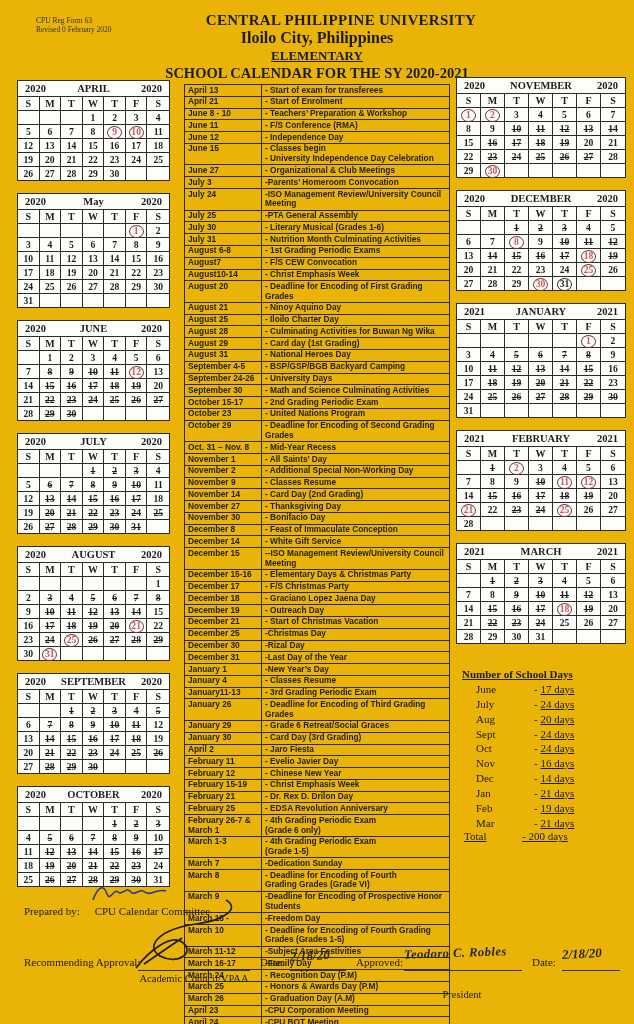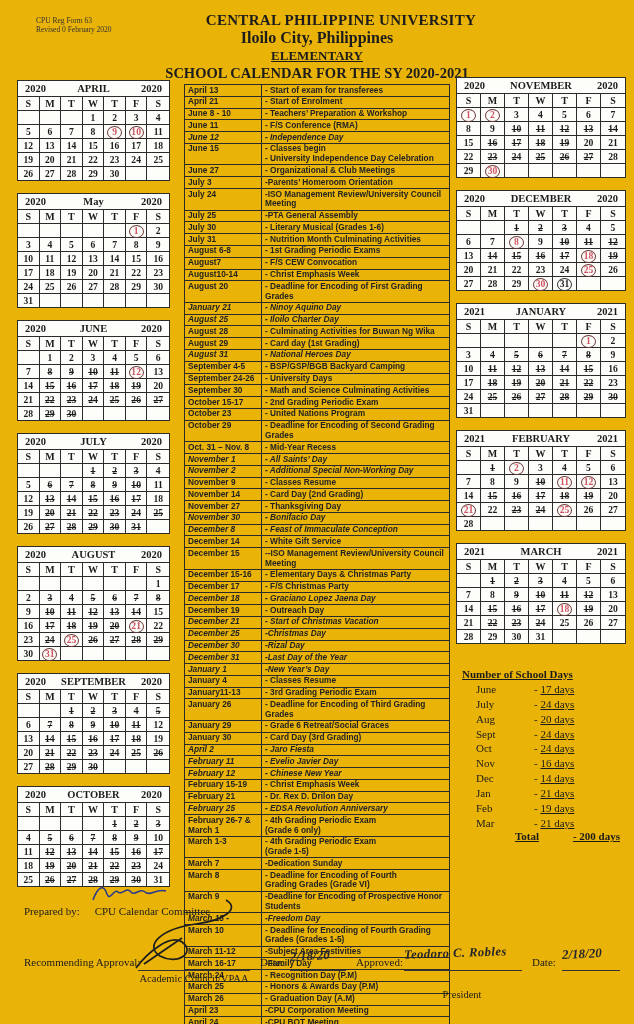--- a/index.html
+++ b/index.html
@@ -23,29 +23,29 @@
   .cal-grid .cc:nth-child(7n){border-right:none;}
   .cal-grid.lastrow-open .cc:nth-last-child(-n+7){border-bottom:none;}
   .cc.dh{font-weight:bold;font-size:10px;}
   .cc .s{text-decoration:line-through;}
   .cc .circ,.cc .circb{display:inline-block;min-width:13px;height:11px;line-height:10px;border:1.3px solid #6e3a3a;border-radius:50%;color:#cf5360;}
   .cc .circb{color:#222;border-color:#333;}
   
   table.events{border-collapse:collapse;width:100%;}
   table.events td{border:1px solid #2b2b2b;font-family:"Liberation Sans",sans-serif;font-weight:bold;font-size:8.3px;line-height:1.18;padding:0.5px 3px 0.5px 3px;vertical-align:top;white-space:pre-line;color:#222;}
   table.events td.date{width:70px;}
-  td.red{color:#dd6a6a;font-style:italic;}
+  td.red{color:#dd6a6a;}
   td.purple{color:#5f48b0;margin-left:28px;}
   
   .school-days{margin-top:24px;margin-left:6px;width:158px;font-size:11px;}
   .sd-title{font-weight:bold;text-decoration:underline;margin-bottom:2px;}
   .sd-row{display:flex;line-height:1.35;}
   .sd-month{width:58px;padding-left:14px;}
   .sd-days u{text-underline-offset:1px;}
-  .sd-total{display:flex;font-weight:bold;border-top:0px;justify-content:flex-end;}
+  .sd-total{display:flex;font-weight:normal;border-top:0px;}
   .sd-total .sd-month{padding-left:2px;text-decoration:underline;}
   .sd-total .sd-days{text-decoration:underline;}
   
   .footer{position:absolute;left:0;top:880px;width:634px;height:140px;font-size:11px;}
   .f-abs{position:absolute;white-space:nowrap;}
   .sigline{border-bottom:1px solid #333;}
   .hand{font-style:italic;font-weight:bold;font-size:13px;color:#26262e;transform:rotate(-3deg);}
   .handsig{font-style:italic;font-weight:bold;font-size:12.5px;color:#23232b;transform:rotate(-2deg);letter-spacing:.5px;}
   .under-label{text-align:center;font-size:10.5px;}
   svg.sig{position:absolute;overflow:visible;}
@@ -468,21 +468,21 @@
             <td class="date black">June 15</td>
             <td class="black">- Classes begin
 - University Independence Day  Celebration</td>
           </tr>
           <tr>
             <td class="date black">June 27</td>
             <td class="black">- Organizational &amp; Club Meetings</td>
           </tr>
           <tr>
             <td class="date black">July 3</td>
-            <td class="black">-Parents’ Homeroom Orientation</td>
+            <td class="black">-Parents’ Homeroom Convocation</td>
           </tr>
           <tr>
             <td class="date black">July 24</td>
             <td class="black">-ISO Management Review/University Council
 Meeting</td>
           </tr>
           <tr>
             <td class="date black">July 25</td>
             <td class="black">-PTA General Assembly</td>
           </tr>
@@ -505,21 +505,21 @@
           <tr>
             <td class="date black">August10-14</td>
             <td class="black">- Christ Emphasis Week</td>
           </tr>
           <tr>
             <td class="date purple">August 20</td>
             <td class="purple">-  Deadline for Encoding of First Grading
 Grades</td>
           </tr>
           <tr>
-            <td class="date red">January 21</td>
+            <td class="date red">August 21</td>
             <td class="red">-  Ninoy Aquino Day</td>
           </tr>
           <tr>
             <td class="date red">August 25</td>
             <td class="red">- Iloilo Charter Day</td>
           </tr>
           <tr>
             <td class="date black">August 28</td>
             <td class="black">- Culminating Activities for Buwan Ng Wika</td>
           </tr>

